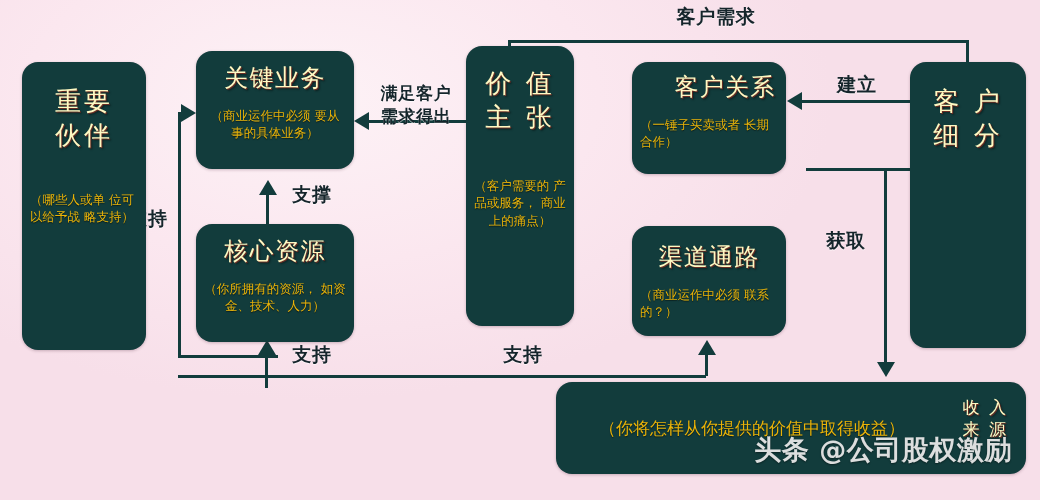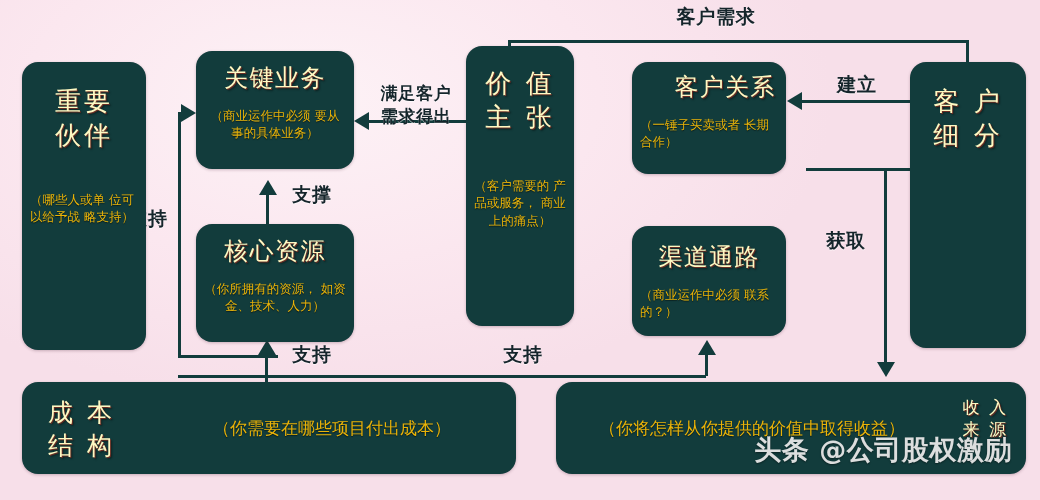--- a/index.html
+++ b/index.html
@@ -180,25 +180,20 @@
     <div class="title">渠道通路</div>
     <div class="desc">（商业运作中必须
 联系的？）</div>
   </div>
 
   <div class="box" id="box-customer-seg">
     <div class="title">客 户
 细 分</div>
   </div>
 
-  <div class="box" id="box-cost">
-    <div class="title t-inline">成 本
-结 构</div>
-    <div class="desc d-inline">（你需要在哪些项目付出成本）</div>
-  </div>
 
   <div class="box" id="box-revenue">
     <div class="title t-inline">收 入
 来 源</div>
     <div class="desc d-inline">（你将怎样从你提供的价值中取得收益）</div>
     <div class="watermark">头条 @公司股权激励</div>
   </div>
 
 </div>
 

